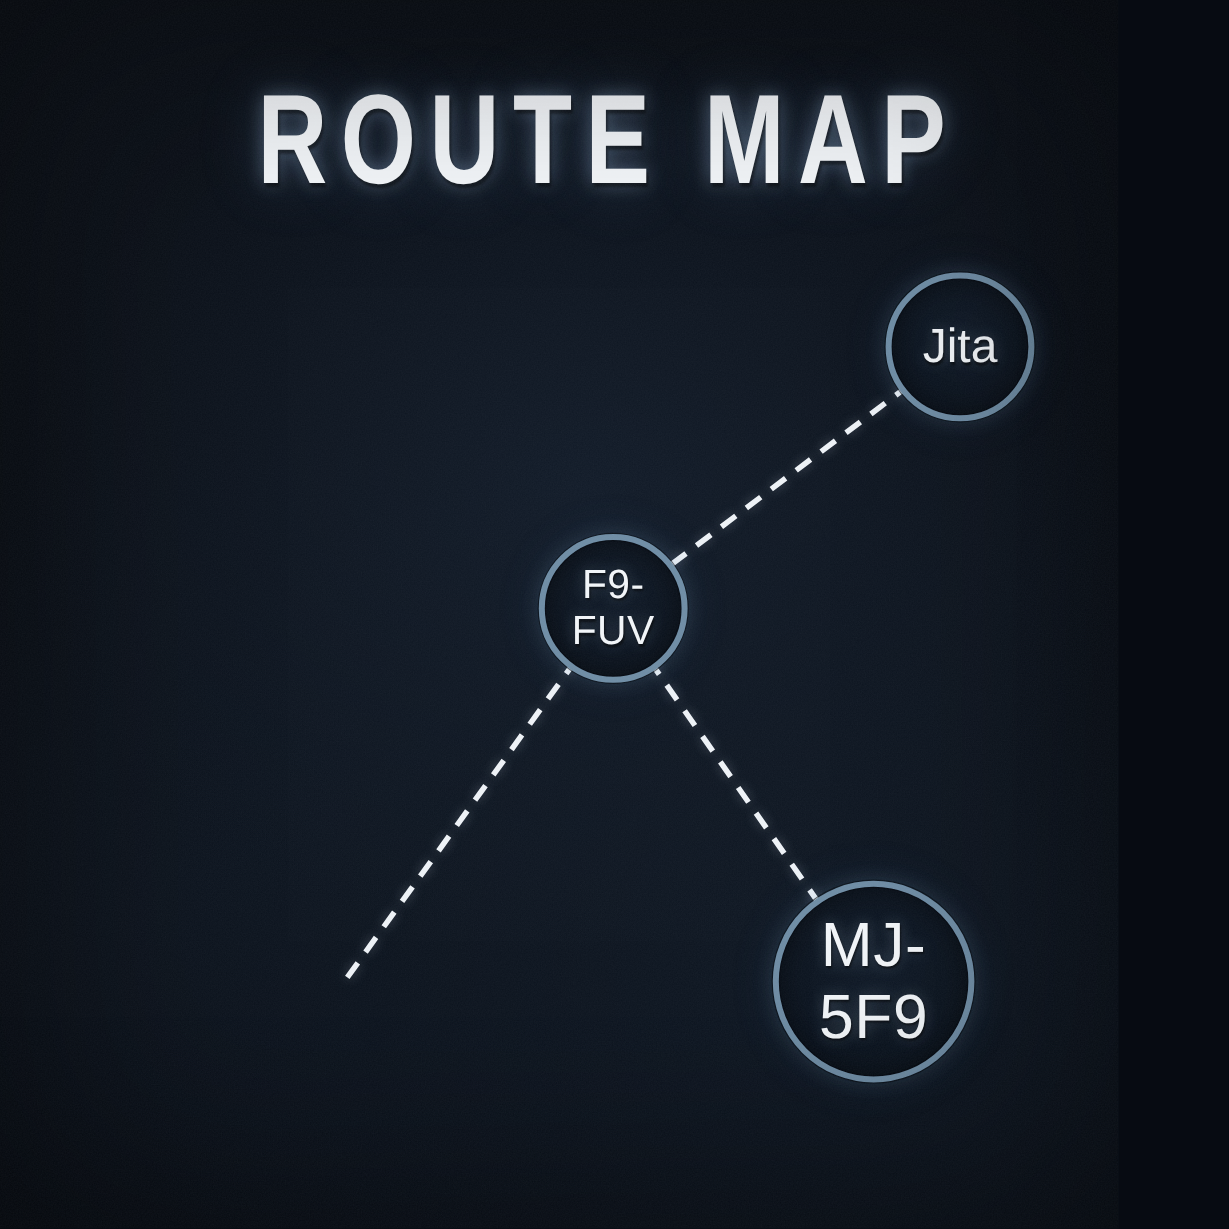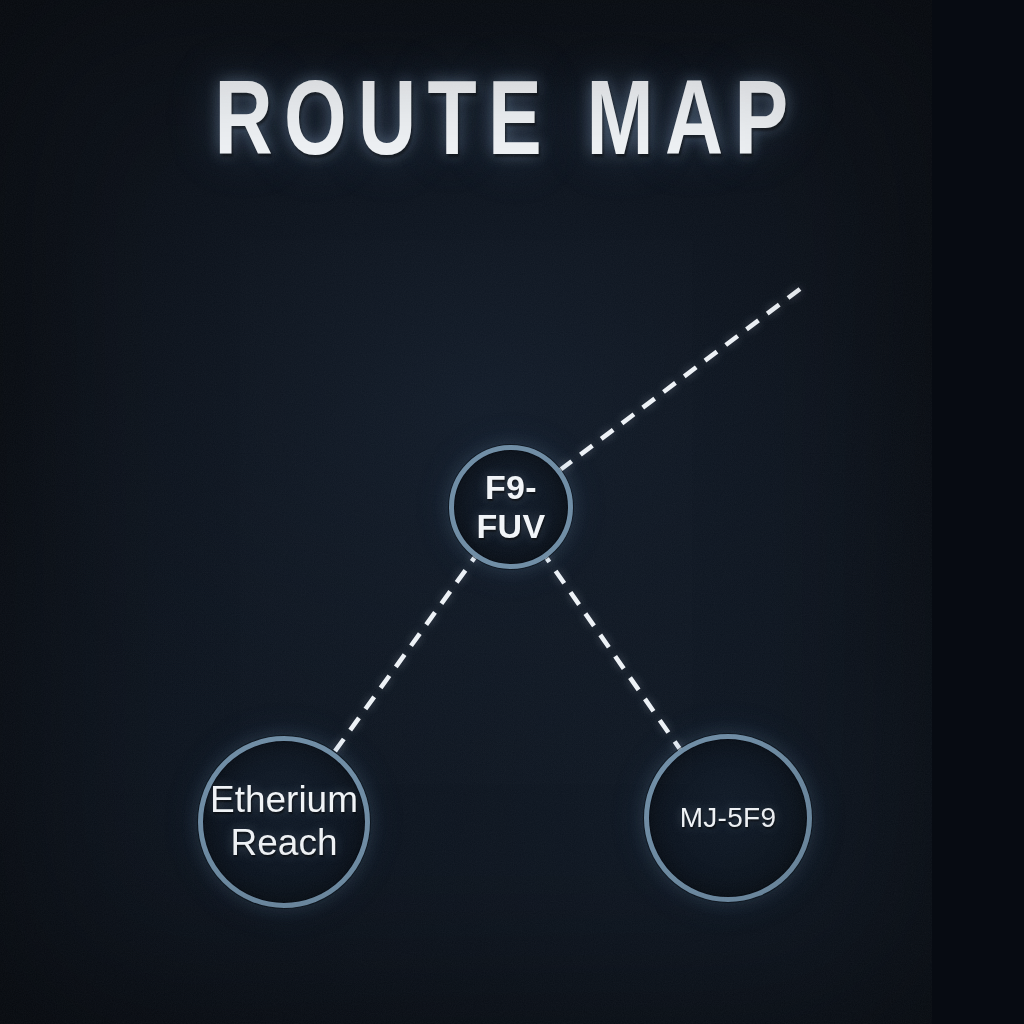--- a/index.html
+++ b/index.html
@@ -83,45 +83,45 @@
 
   .node-label {
     color: #f2f5f8;
     text-align: center;
     line-height: 1.16;
     text-shadow:
       1px 2px 2px rgba(0,0,0,.6),
       0 0 12px rgba(190,215,240,.28);
   }
   .node-jita .node-label           { font-size: 40px; }
-  .node-f9-fuv .node-label         { font-size: 34px; letter-spacing: .01em; font-weight: bold; }
+  .node-f9-fuv .node-label         { font-size: 34px; letter-spacing: .01em; }
   .node-etherium-reach .node-label { font-size: 37px; width: 152px; }
-  .node-mj-5f9 .node-label         { font-size: 28px; letter-spacing: .01em; }
+  .node-mj-5f9 .node-label         { font-size: 52px; letter-spacing: .01em; }
 </style>
 </head>
 <body>
 
 <div class="stage">
 
   <svg class="edges" width="1024" height="1024" viewBox="0 0 1024 1024" aria-hidden="true">
     <line x1="800" y1="289" x2="511" y2="507"></line>
     <line x1="511" y1="507" x2="284" y2="822"></line>
     <line x1="511" y1="507" x2="728" y2="818"></line>
   </svg>
 
   <h1 class="title">ROUTE MAP</h1>
 
+  <div class="node node-jita">
+    <span class="node-label">Jita</span>
+  </div>
 
   <div class="node node-f9-fuv">
     <span class="node-label">F9-FUV</span>
   </div>
 
-  <div class="node node-etherium-reach">
-    <span class="node-label">Etherium Reach</span>
-  </div>
 
   <div class="node node-mj-5f9">
     <span class="node-label">MJ-5F9</span>
   </div>
 
   <div class="vignette"></div>
 
   <svg class="noise" aria-hidden="true">
     <filter id="grain">
       <feTurbulence type="fractalNoise" baseFrequency="0.9" numOctaves="2" stitchTiles="stitch"></feTurbulence>

